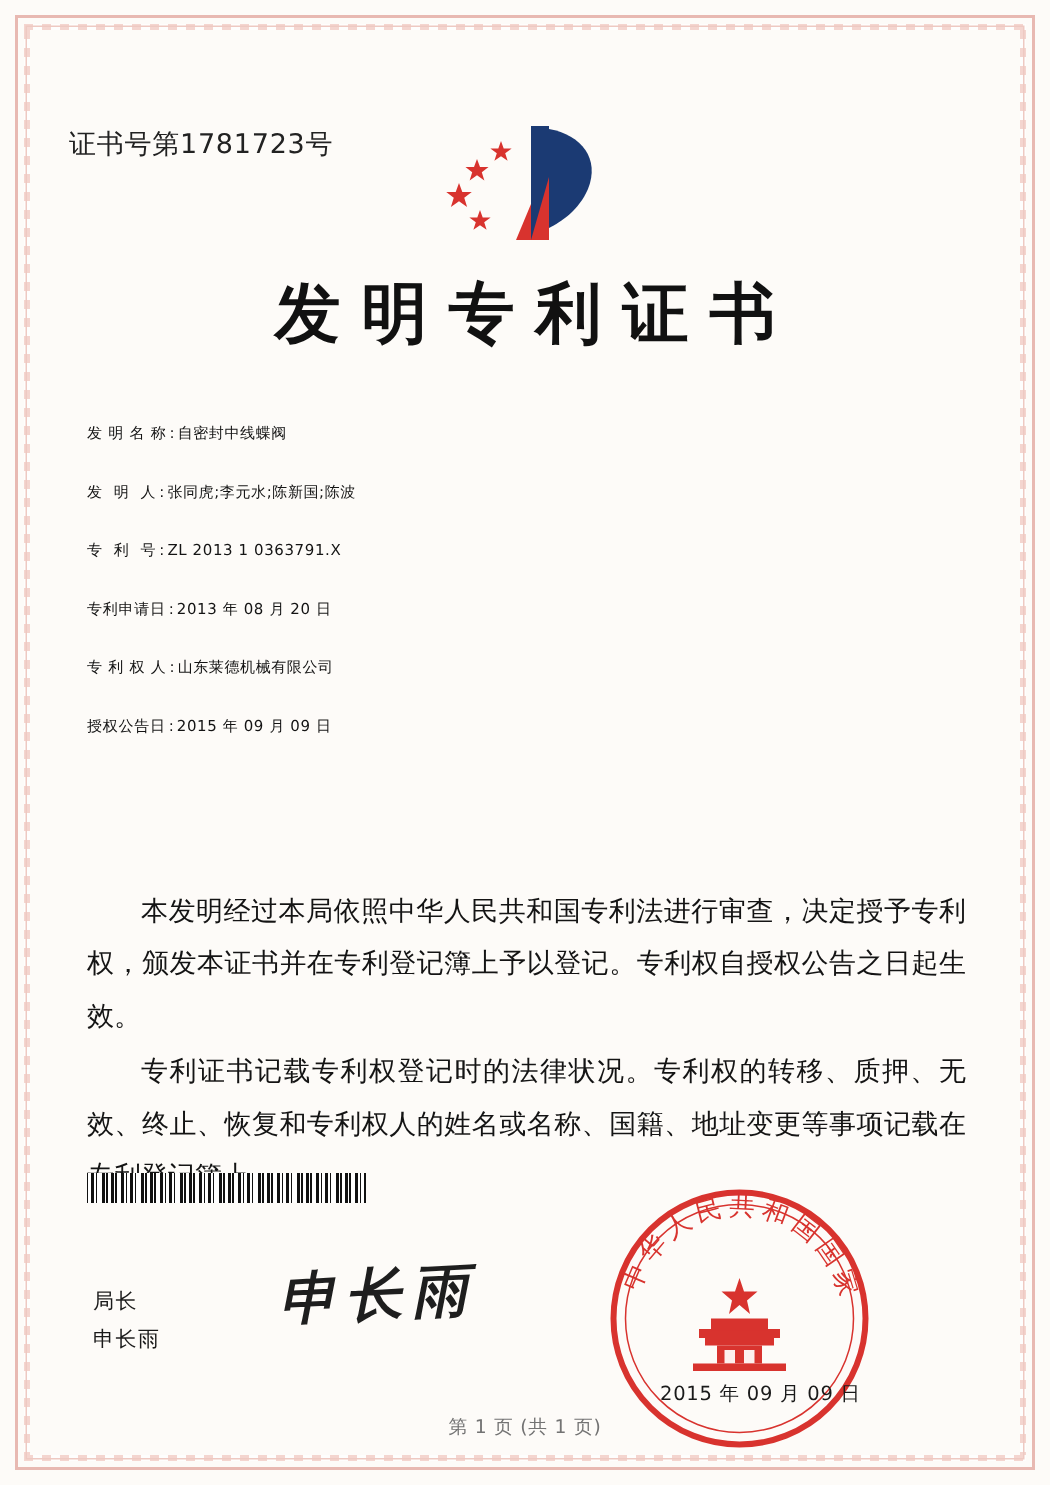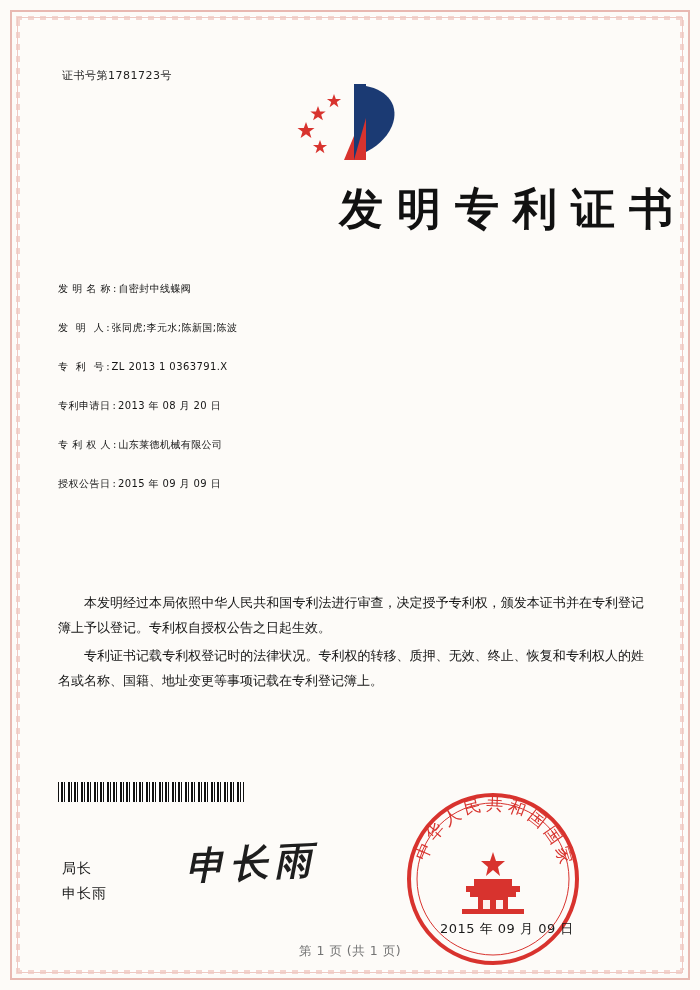--- a/index.html
+++ b/index.html
@@ -49,26 +49,25 @@
   .content {
     position: absolute;
     left: 0; top: 0; right: 0; bottom: 0;
     padding: 34px 44px;
     box-sizing: border-box;
   }
 
   .cert-no {
     position: absolute;
     left: 46px;
-    top: 68px;
-    font-size: 11px;
+    top: 84px;
+    font-size: 18px;
     letter-spacing: .5px;
     color: #222;
     font-family: "DejaVu Sans", "Liberation Sans", sans-serif;
-    margin-left: 16px;
   }
 
   
   .emblem {
     position: absolute;
     left: 296px;
     top: 78px;
     width: 108px;
     height: 88px;
   }
@@ -77,23 +76,23 @@
   .seal-top {
     position: absolute;
     right: 46px;
     top: 46px;
     width: 84px;
     height: 84px;
   }
 
   .title {
     position: absolute;
-    left: 0; right: 13px;
+    left: 0; right: 0;
     top: 180px;
-    text-align: right;
+    text-align: center;
     font-family: "DejaVu Serif", "Liberation Serif", serif;
     font-size: 44px;
     font-weight: bold;
     letter-spacing: 14px;
     text-indent: 14px;
     color: #111;
   }
 
   .fields {
     position: absolute;
@@ -117,21 +116,21 @@
   .field-value {
     letter-spacing: .4px;
   }
   .field-row.compact { }
 
   .body-text {
     position: absolute;
     left: 58px;
     right: 56px;
     top: 590px;
-    font-size: 13px;
+    font-size: 18px;
     line-height: 1.95;
     color: #141414;
     text-align: justify;
     font-family: "DejaVu Sans", "Liberation Sans", sans-serif;
   }
   .body-text p {
     margin: 0 0 2px 0;
     text-indent: 2em;
   }
 

